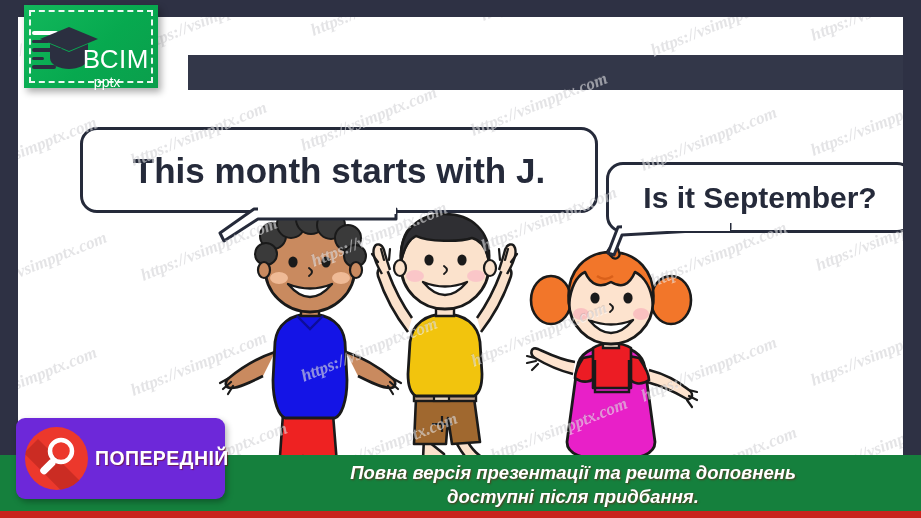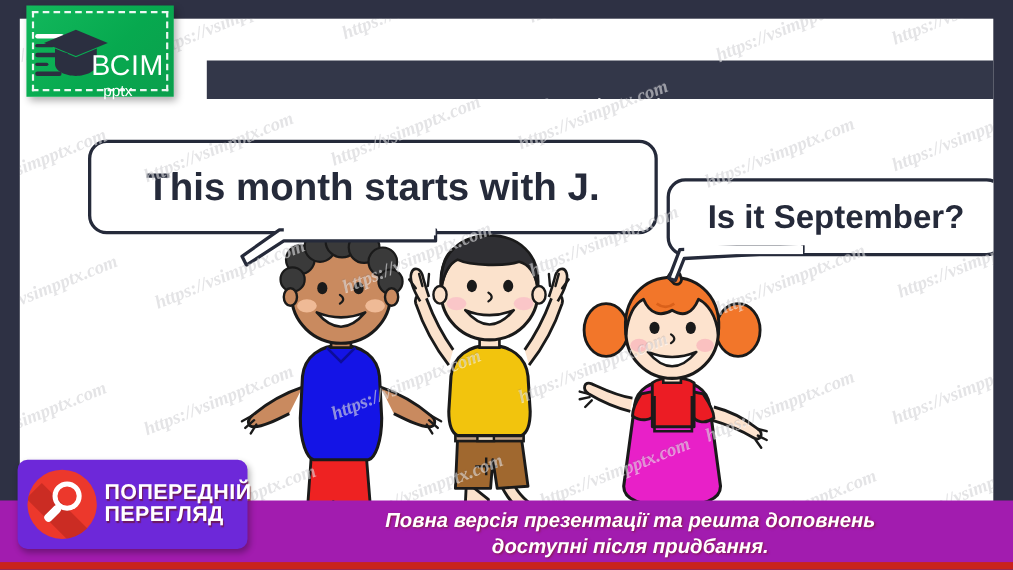--- a/index.html
+++ b/index.html
@@ -77,21 +77,21 @@
   .bubble-b{left:588px;top:145px;width:302px;height:65px;}
   .bubble-b .txt{font-size:30px;}
   .tail{position:absolute;z-index:31;}
 
   
   .kids{position:absolute;left:195px;top:185px;width:520px;height:300px;z-index:25;}
 
   
   .bottom-banner{
     position:absolute;left:0;bottom:0;width:921px;height:63px;z-index:70;
-    background:#a21caf;
+    background:#15803d;
   }
   .bottom-banner .strip{
     position:absolute;left:0;bottom:0;width:100%;height:7px;background:#c9231d;
   }
   .banner-text{
     position:absolute;left:235px;right:10px;top:6px;
     text-align:center;color:#ffffff;font-style:italic;font-weight:700;
     font-size:18.5px;line-height:1.28;
     text-shadow:1px 1px 2px rgba(120,20,15,.65);
   }
@@ -364,17 +364,16 @@
   <div class="preview-badge">
     <div class="badge-circle">
       <div class="shadow"></div>
       <svg width="42" height="42" viewBox="0 0 42 42">
         <circle cx="25" cy="14" r="11" fill="none" stroke="#ffffff" stroke-width="4.5"></circle>
         <rect x="3" y="26" width="18" height="7.5" rx="3.5" fill="#ffffff" transform="rotate(-45 12 30)"></rect>
       </svg>
     </div>
     <div class="badge-words">
       <span>ПОПЕРЕДНІЙ</span>
-      <span>ПЕРЕГЛЯД</span>
     </div>
   </div>
 
 </div>
 
 </body></html>

